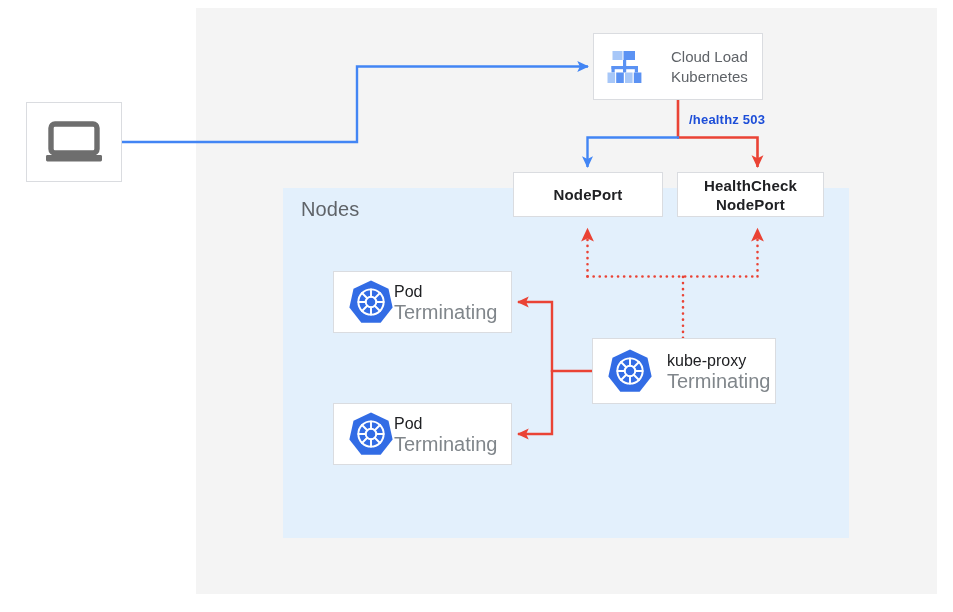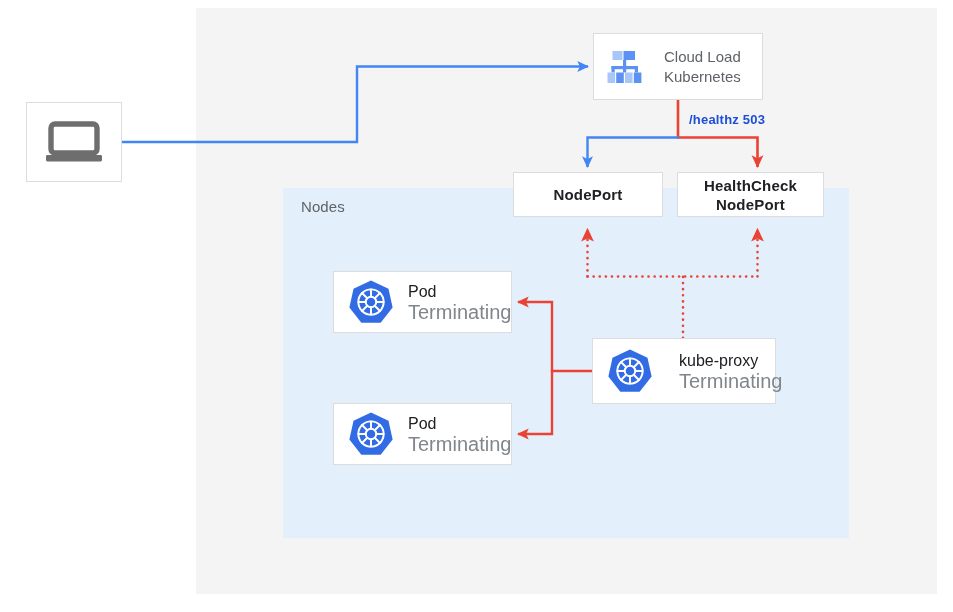--- a/index.html
+++ b/index.html
@@ -27,21 +27,21 @@
     width: 741px; height: 586px;
     background: #f4f4f4;
   }
   #nodes-panel {
     left: 283px; top: 188px;
     width: 566px; height: 350px;
     background: #e3f0fc;
   }
   #nodes-label {
     left: 301px; top: 198px;
-    font-size: 15px;
+    font-size: 20px;
     color: #5f6368;
     letter-spacing: .1px;
   }
 
   
   .card {
     background: #ffffff;
     border: 1px solid #dadce0;
     box-sizing: border-box;
     display: flex;
@@ -57,21 +57,21 @@
     left: 26px; top: 102px;
     width: 96px; height: 80px;
     justify-content: center;
   }
 
   
   #clb-card {
     left: 593px; top: 33px;
     width: 170px; height: 67px;
     padding-left: 12px;
-    gap: 20px;
+    gap: 27px;
   }
   #clb-card .label {
     font-size: 15px;
     line-height: 20px;
     color: #5f6368;
   }
 
   
   #nodeport-card {
     left: 513px; top: 172px;
@@ -87,31 +87,31 @@
     color: #202124;
     line-height: 19px;
     letter-spacing: .2px;
   }
 
   
   .pod-card {
     left: 333px;
     width: 179px; height: 62px;
     padding-left: 14px;
-    gap: 14px;
+    gap: 0;
   }
   #pod-card-1 { top: 271px; }
   #pod-card-2 { top: 403px; }
 
   
   #kubeproxy-card {
     left: 592px; top: 338px;
     width: 184px; height: 66px;
     padding-left: 14px;
-    gap: 26px;
+    gap: 14px;
   }
 
   .entity-title {
     font-size: 16px;
     color: #202124;
     line-height: 20px;
   }
   .entity-sub {
     font-size: 20px;
     color: #80868b;

